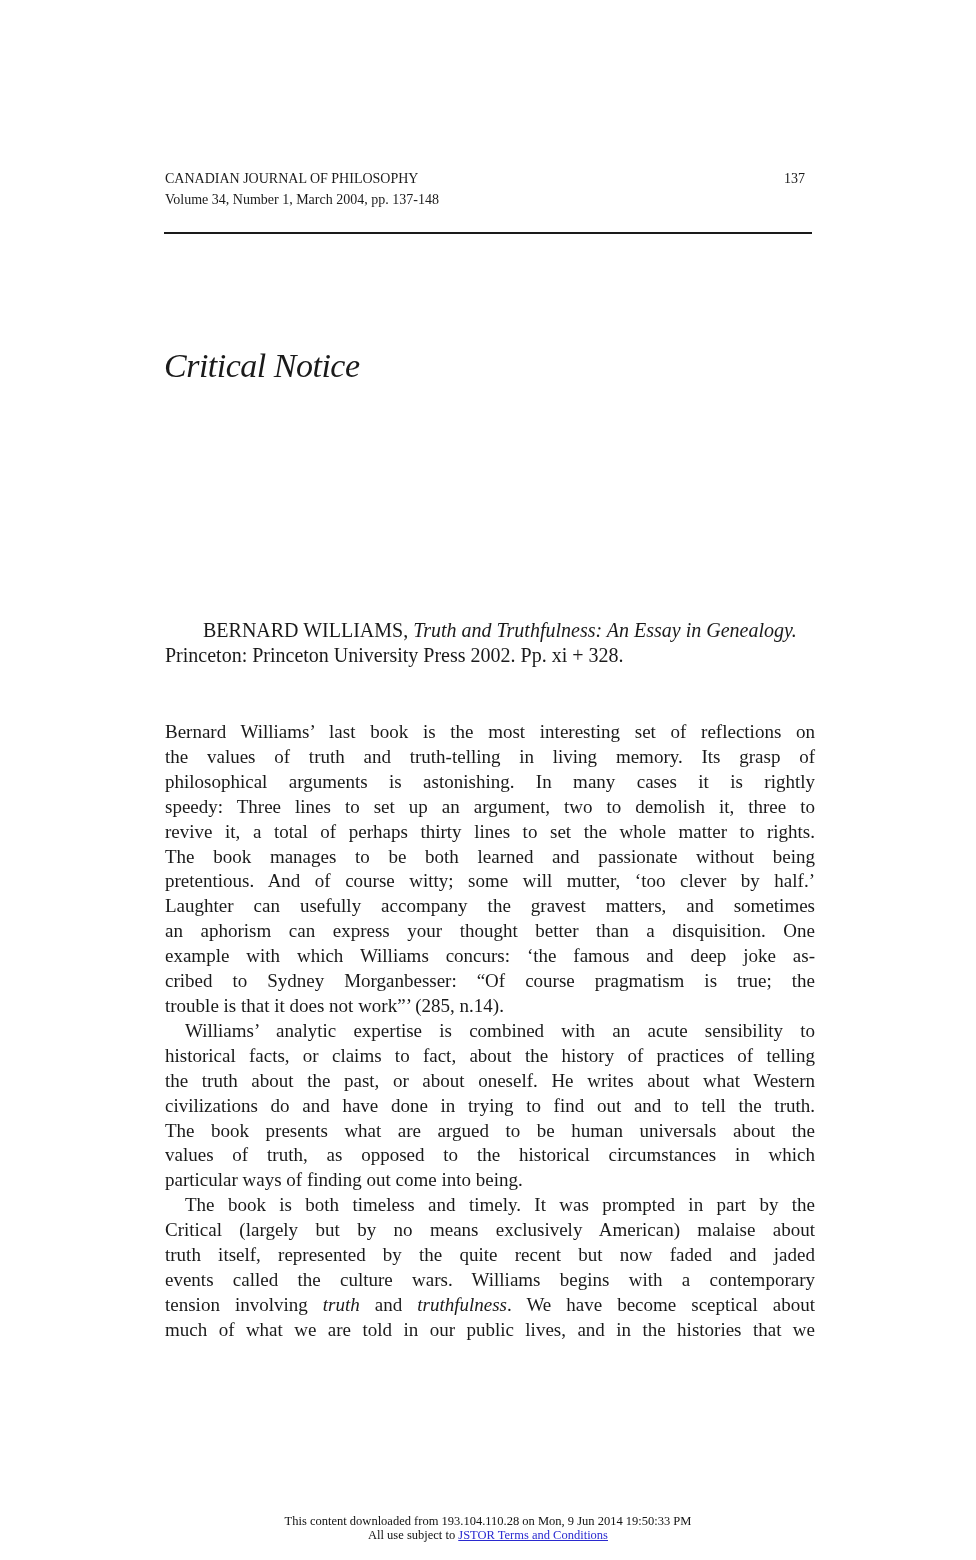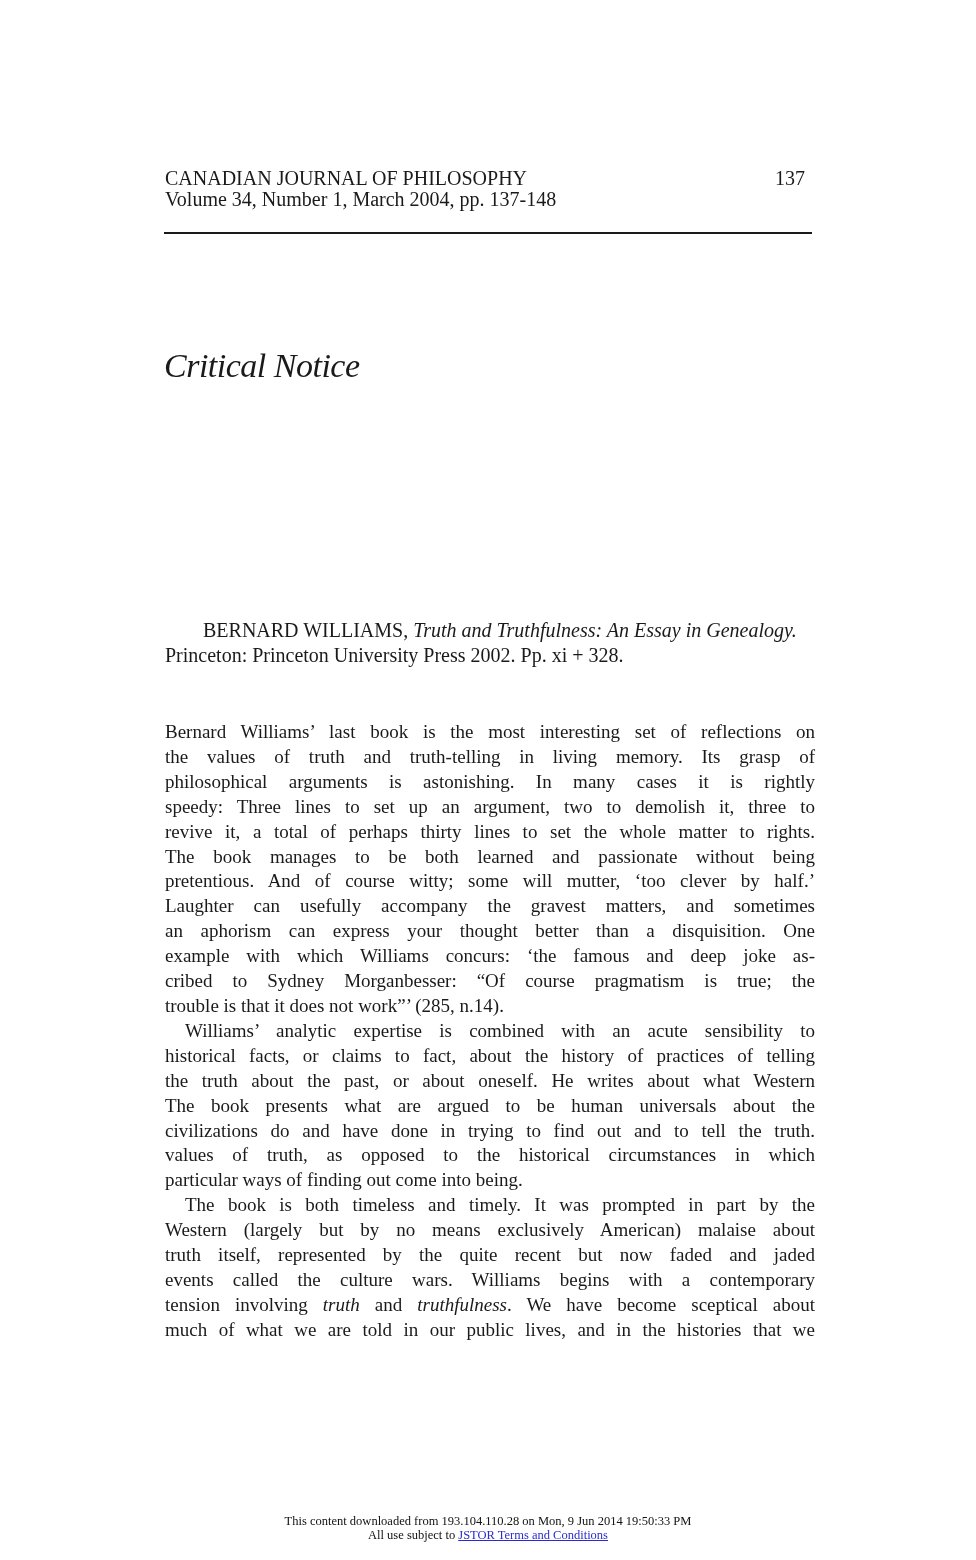--- a/index.html
+++ b/index.html
@@ -13,21 +13,21 @@
       position: relative;
       overflow: hidden;
       color: #1a1a1a;
       font-family: "Liberation Serif", "DejaVu Serif", serif;
     }
     .page-header {
       position: absolute;
       left: 165px;
       top: 168px;
       width: 648px;
-      font-size: 20px;
+      font-size: 14px;
       line-height: 21px;
     }
     .page-header .journal-title {
       display: block;
       letter-spacing: 0px;
     }
     .page-header .volume-line {
       display: block;
     }
     .page-number {
@@ -142,28 +142,28 @@
     <span class="line">Laughter can usefully accompany the gravest matters, and sometimes</span>
     <span class="line">an aphorism can express your thought better than a disquisition. One</span>
     <span class="line">example with which Williams concurs: ‘the famous and deep joke as-</span>
     <span class="line">cribed to Sydney Morganbesser: “Of course pragmatism is true; the</span>
     <span class="line last">trouble is that it does not work”’ (285, n.14).</span>
   </p>
   <p class="indent">
     <span class="line" style="text-indent:20px">Williams’ analytic expertise is combined with an acute sensibility to</span>
     <span class="line" style="text-indent:0">historical facts, or claims to fact, about the history of practices of telling</span>
     <span class="line" style="text-indent:0">the truth about the past, or about oneself. He writes about what Western</span>
+    <span class="line" style="text-indent:0">civilizations do and have done in trying to find out and to tell the truth.</span>
     <span class="line" style="text-indent:0">The book presents what are argued to be human universals about the</span>
-    <span class="line" style="text-indent:0">civilizations do and have done in trying to find out and to tell the truth.</span>
     <span class="line" style="text-indent:0">values of truth, as opposed to the historical circumstances in which</span>
     <span class="line last" style="text-indent:0">particular ways of finding out come into being.</span>
   </p>
   <p class="indent">
     <span class="line" style="text-indent:20px">The book is both timeless and timely. It was prompted in part by the</span>
-    <span class="line" style="text-indent:0">Western (largely but by no means exclusively American) malaise about</span>
+    <span class="line" style="text-indent:0">Critical (largely but by no means exclusively American) malaise about</span>
     <span class="line" style="text-indent:0">truth itself, represented by the quite recent but now faded and jaded</span>
     <span class="line" style="text-indent:0">events called the culture wars. Williams begins with a contemporary</span>
     <span class="line" style="text-indent:0"><span>tension involving </span><i>truth</i><span> and </span><i>truthfulness</i><span>. We have become sceptical about</span></span>
     <span class="line" style="text-indent:0">much of what we are told in our public lives, and in the histories that we</span>
   </p>
 </div>
 
 <div class="footer">
   <div>This content downloaded from 193.104.110.28 on Mon, 9 Jun 2014 19:50:33 PM</div>
   <div><span>All use subject to </span><a href="#">JSTOR Terms and Conditions</a></div>

